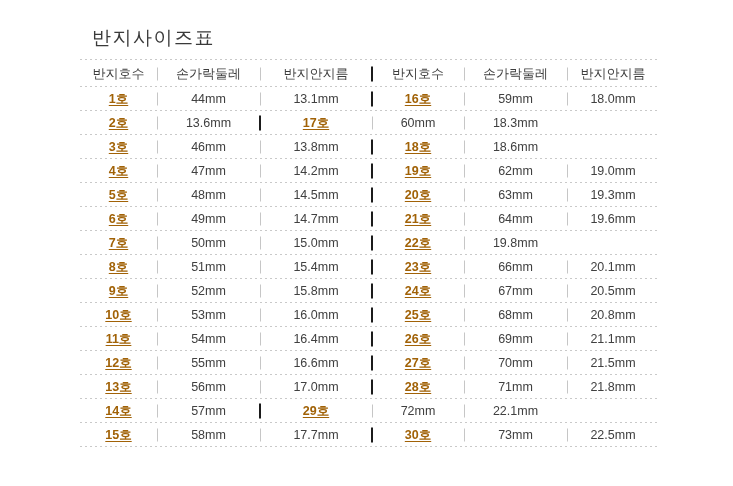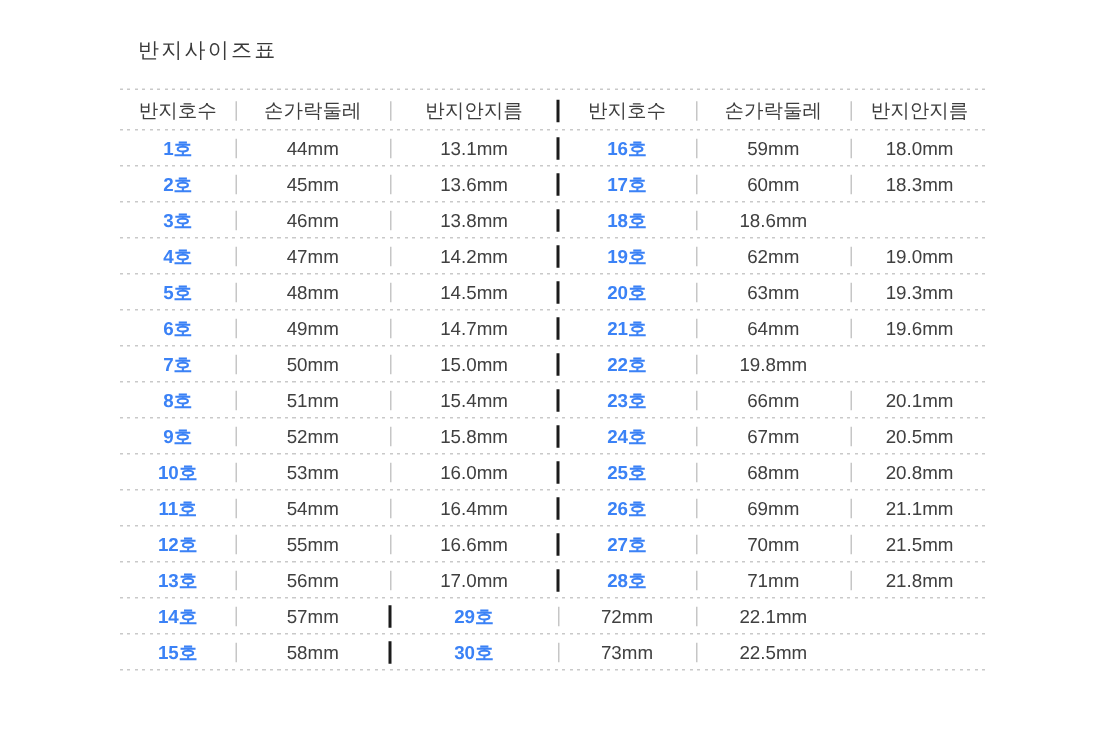--- a/index.html
+++ b/index.html
@@ -8,21 +8,21 @@
     position:relative;
     width:733px; height:486px;
     background:#ffffff;
     overflow:hidden;
     font-family:"Liberation Sans","DejaVu Sans",sans-serif;
   }
   .title {
     position:absolute;
     left:92px; top:25px;
     font-family:Liberation Mono, monospace;
-    font-size:14px;
+    font-size:19px;
     font-weight:500;
     letter-spacing:1.5px;
     color:#3a3a3a;
   }
   .table {
     position:absolute;
     left:80px; top:59px;
     width:579px;
   }
   .dashline {
@@ -52,21 +52,22 @@
   }
   .hcell {
     font-size:13px;
     font-weight:500;
     color:#3d3d3d;
     text-align:center;
   }
   .no {
     font-size:12.5px;
     font-weight:700;
-    color:#3b82f6;
+    color:#a16207;
+    text-decoration:underline;
     text-decoration-thickness:1px;
     text-underline-offset:2px;
   }
   .val {
     font-size:12.5px;
     color:#404040;
   }
   .sep-l::before {
     content:"";
     position:absolute;
@@ -107,21 +108,20 @@
     <div class="cell no">1호</div>
     <div class="cell val sep-l">44mm</div>
     <div class="cell val sep-l">13.1mm</div>
     <div class="cell no sep-d">16호</div>
     <div class="cell val sep-l">59mm</div>
     <div class="cell val sep-l">18.0mm</div>
   </div>
 
   <div class="trow">
     <div class="cell no">2호</div>
-    <div class="cell val sep-l">45mm</div>
     <div class="cell val sep-l">13.6mm</div>
     <div class="cell no sep-d">17호</div>
     <div class="cell val sep-l">60mm</div>
     <div class="cell val sep-l">18.3mm</div>
   </div>
 
   <div class="trow">
     <div class="cell no">3호</div>
     <div class="cell val sep-l">46mm</div>
     <div class="cell val sep-l">13.8mm</div>
@@ -222,19 +222,20 @@
     <div class="cell no">14호</div>
     <div class="cell val sep-l">57mm</div>
     <div class="cell no sep-d">29호</div>
     <div class="cell val sep-l">72mm</div>
     <div class="cell val sep-l">22.1mm</div>
   </div>
 
   <div class="trow">
     <div class="cell no">15호</div>
     <div class="cell val sep-l">58mm</div>
+    <div class="cell val sep-l">17.7mm</div>
     <div class="cell no sep-d">30호</div>
     <div class="cell val sep-l">73mm</div>
     <div class="cell val sep-l">22.5mm</div>
   </div>
 </div>
   </div>
 </div>
 
 </body></html>

